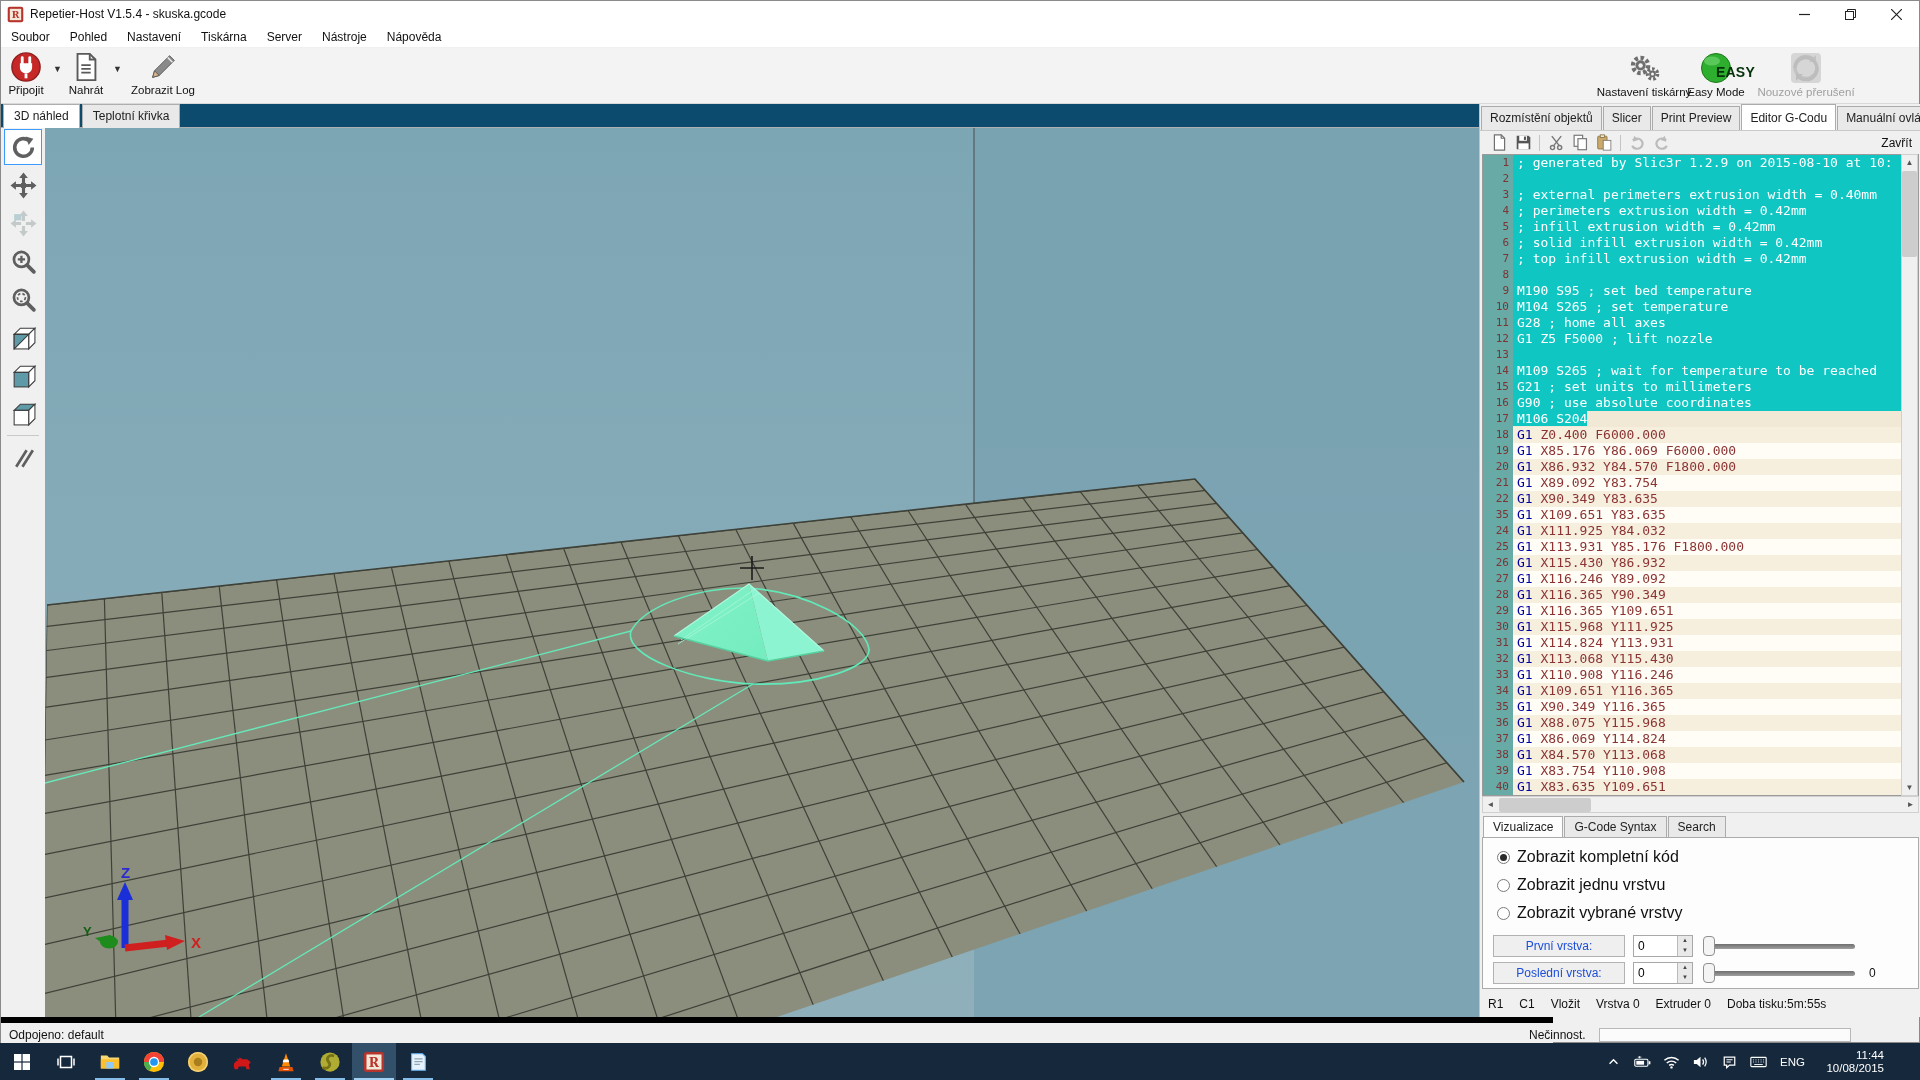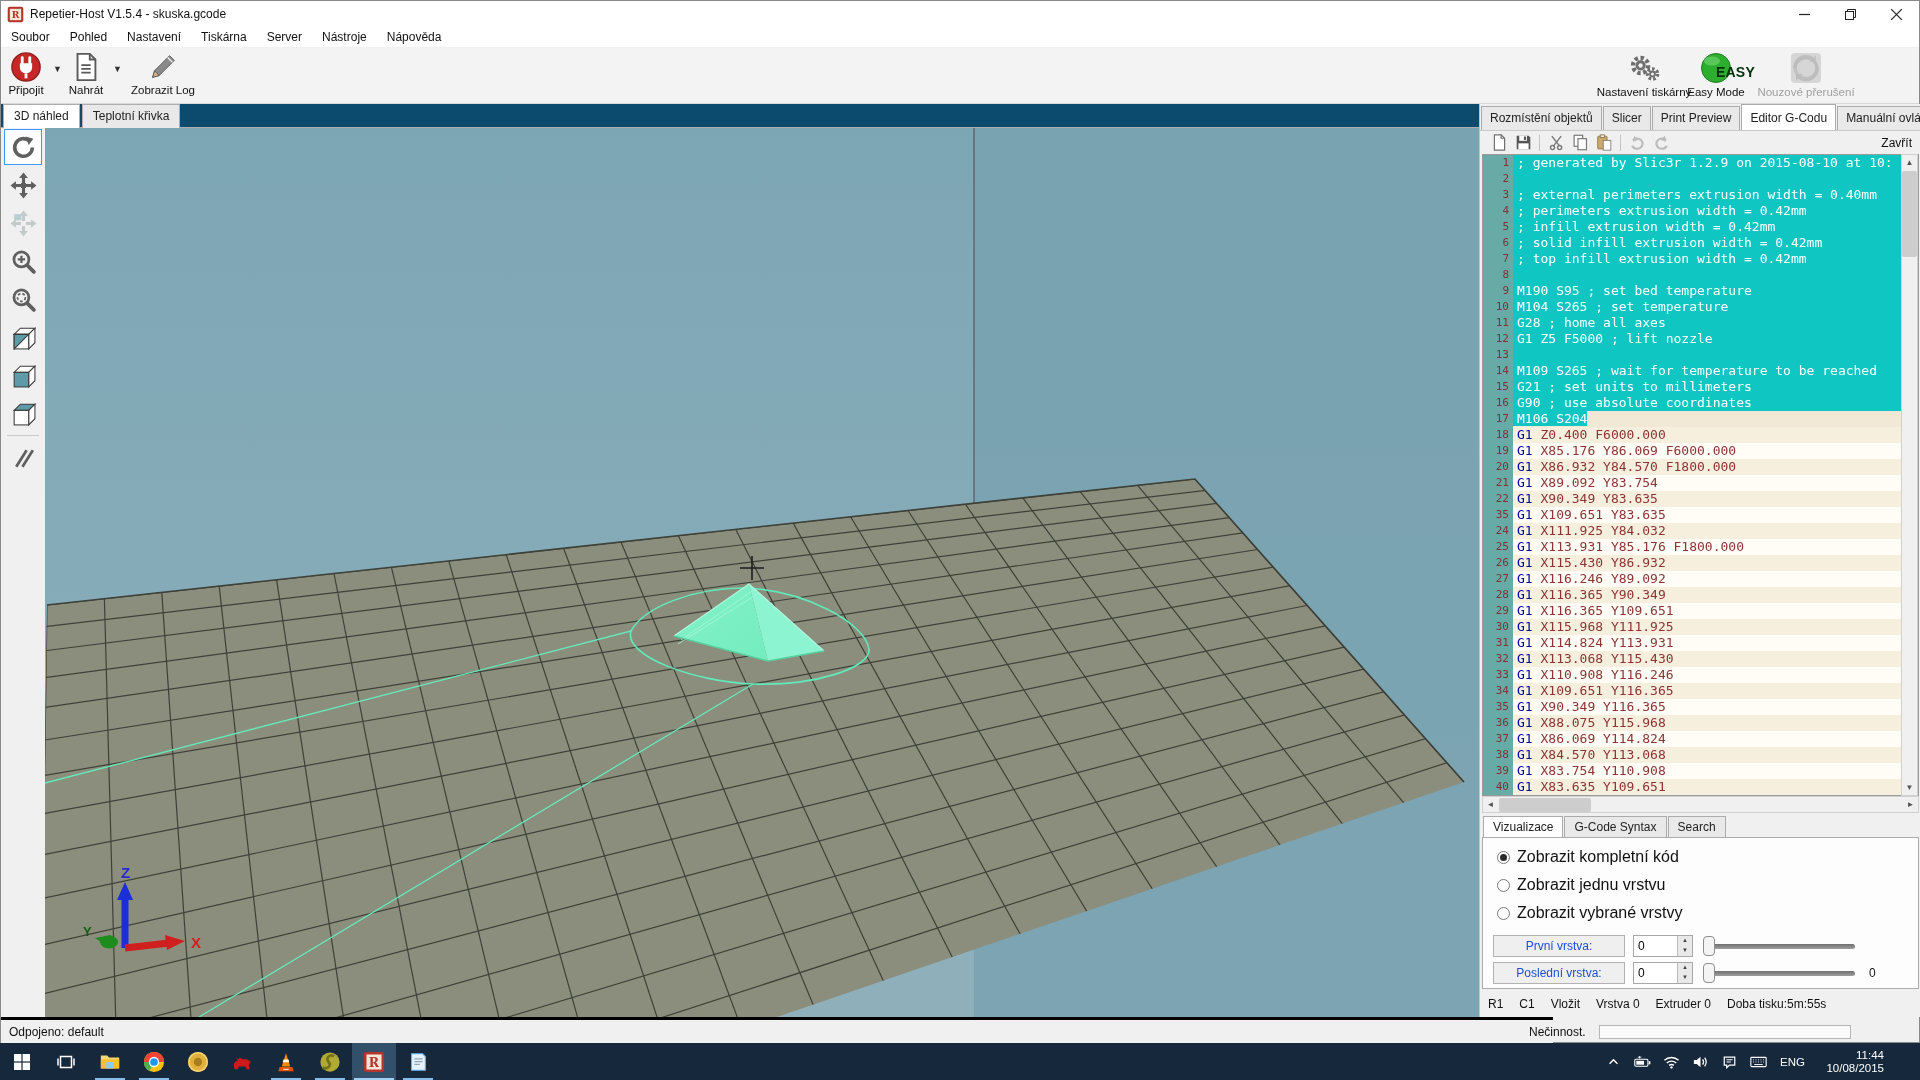--- a/index.html
+++ b/index.html
@@ -92,21 +92,21 @@
   .spin .val { position:absolute; left:4px; top:3px; }
   .spin .btns { position:absolute; right:0; top:0; width:15px; height:20px; }
   .spin .btns div { height:10px; background:#e9e9e9; border-left:1px solid #bbb; font-size:6px; color:#444; text-align:center; line-height:9px; }
   .slider { position:relative; width:152px; height:22px; margin-left:10px; }
   .slider .groove { position:absolute; left:0; right:0; top:9px; height:5px; border-radius:3px; background:linear-gradient(#6f6f6f,#9f9f9f); }
   .slider .thumb { position:absolute; left:0; top:1px; width:12px; height:20px; background:#f4f4f4; border:1px solid #8f8f8f; border-radius:4px; }
   #slider-right-val { position:absolute; right:8px; font-size:12px; color:#111; }
   #ed-status { position:absolute; left:2px; top:889px; width:437px; height:22px; display:flex; gap:16px; align-items:center; font-size:12px; color:#111; padding-left:6px; }
 
   
-  #statusbar { position:absolute; left:0; top:1016px; width:1552px; height:26px; background:#f0f0f0; border-top:3px solid #000000; font-size:12px; color:#111; }
+  #statusbar { position:absolute; left:0; top:1016px; width:1552px; height:26px; background:#f0f0f0; border-top:6px solid #000000; font-size:12px; color:#111; }
   #status-left { position:absolute; left:8px; top:5px; }
   #status-right { position:absolute; left:1528px; top:5px; }
   #status-progress { position:absolute; left:1598px; top:5px; width:252px; height:14px; background:#fbfbfb; border:1px solid #b8b8b8; }
 
   
   #taskbar { position:absolute; left:0; top:1043px; width:1920px; height:37px; background:#16283c; display:flex; align-items:center; }
   .tb-item { width:44px; height:37px; display:flex; align-items:center; justify-content:center; position:relative; flex:0 0 44px;}
   .tb-item svg { width:22px; height:22px; }
   .tb-item.sys svg { width:18px; height:18px; }
   .tb-item.running::after { content:""; position:absolute; left:7px; right:7px; bottom:0; height:2.5px; background:#86bde8; }

